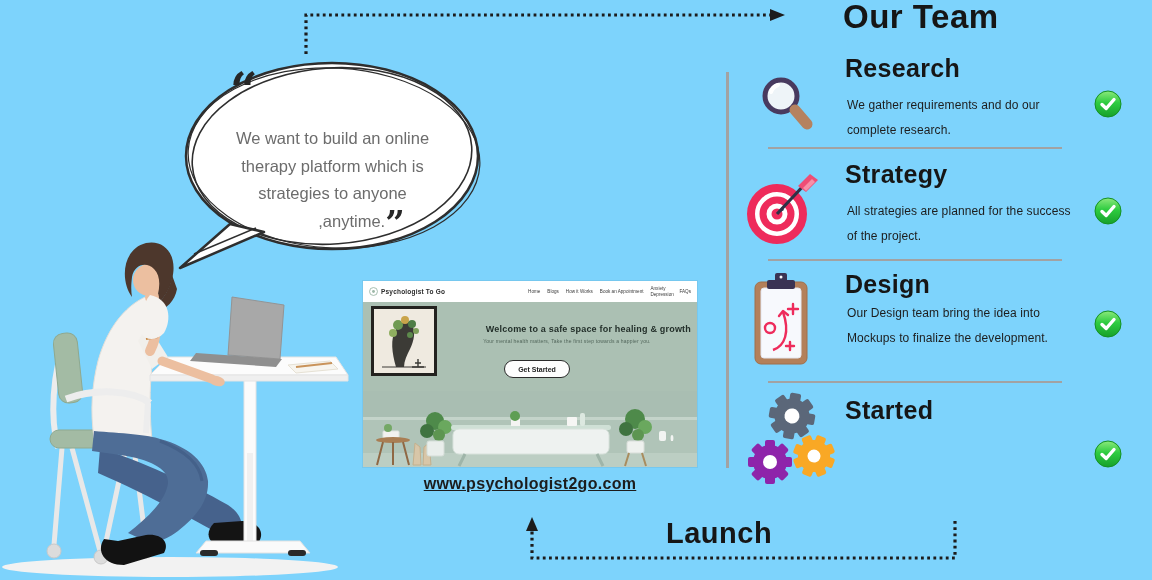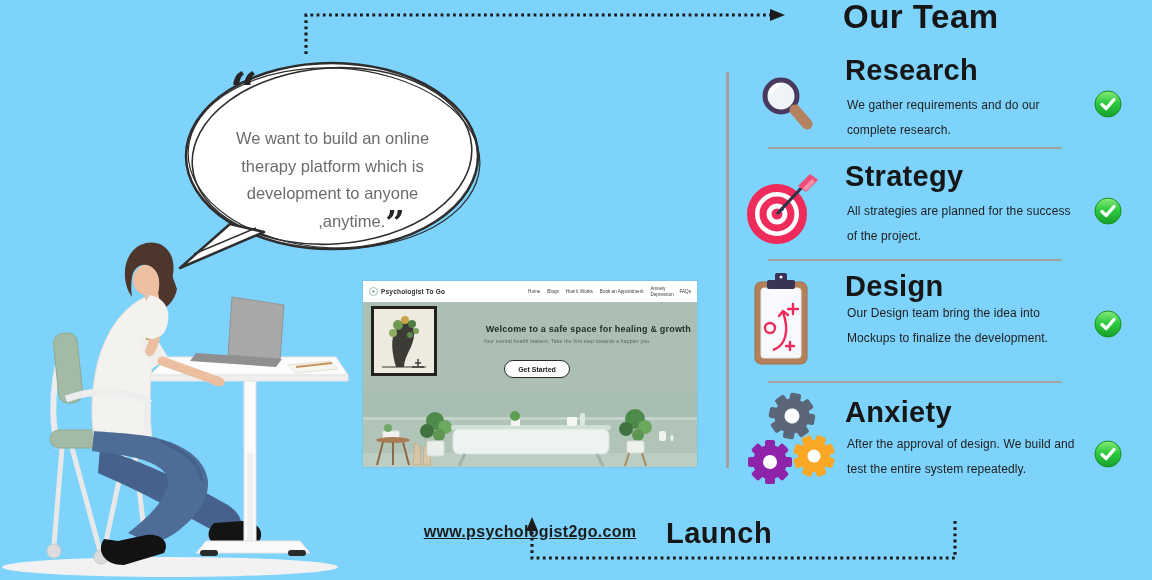--- a/index.html
+++ b/index.html
@@ -8,21 +8,21 @@
   .abs{position:absolute;}
 
   
   .big-title{font-size:33px;font-weight:700;letter-spacing:.5px;color:var(--ink,#161616);}
   #our-team{left:843px;top:-2px;}
   #launch{left:666px;top:517px;font-size:29px;}
 
   
   .v-divider{left:726px;top:72px;width:3px;height:396px;background:var(--divider-gray,#a0a0a0);}
   .sep{height:2px;background:var(--divider-gray,#a0a0a0);left:768px;width:294px;}
-  .step-title{left:845px;font-size:29px;font-weight:700;letter-spacing:.3px;color:var(--ink,#161616);}
+  .step-title{left:845px;font-size:25px;font-weight:700;letter-spacing:.3px;color:var(--ink,#161616);}
   .step-desc{left:847px;width:232px;font-size:12px;line-height:25px;letter-spacing:.1px;color:#1d1d1d;}
   .check{width:28px;height:28px;left:1094px;}
 
   
   .quote-text{left:205px;top:125px;width:255px;text-align:center;font-size:16.5px;
               line-height:27.5px;color:var(--quote-gray,#6c6c6c);}
   .quote-text .shift{margin-left:58px;}
   .q-open{left:230px;top:66px;font-family:"DejaVu Serif",serif;font-weight:700;
           font-size:48px;color:#272727;line-height:1;}
   .q-close{font-family:"DejaVu Serif",serif;font-weight:700;font-size:34px;color:#272727;
@@ -42,21 +42,21 @@
   .hero-title{position:absolute;left:80px;top:22px;width:248px;text-align:right;
               font-size:9px;font-weight:700;color:#232f2a;letter-spacing:.2px;}
   .hero-sub{position:absolute;left:80px;top:36px;width:248px;text-align:center;
             font-size:5px;color:#52665b;letter-spacing:.2px;}
   .cta{position:absolute;left:141px;top:58px;width:64px;height:16px;background:#fdfdfd;
        border:1.2px solid #2b2b2b;border-radius:9px;display:flex;align-items:center;
        justify-content:center;font-size:7px;font-weight:700;color:#222;}
   .site-scene{position:absolute;left:0;top:110px;right:0;height:76px;background:#b0c4b8;}
 
   .url{left:363px;top:475px;width:334px;text-align:center;font-size:16px;font-weight:700;
-       letter-spacing:.3px;color:#1c1c1c;text-decoration:underline;margin-top:48px;}
+       letter-spacing:.3px;color:#1c1c1c;text-decoration:underline;}
 
   svg{display:block;}
 </style>
 </head>
 <body>
 
 <div class="canvas">
 
   <svg width="0" height="0" class="abs" aria-hidden="true">
     <defs>
@@ -79,21 +79,21 @@
     <ellipse cx="172" cy="100" rx="146" ry="93" fill="#fff" stroke="#2e2e2e" stroke-width="2.5"></ellipse>
     <ellipse cx="172" cy="100" rx="140" ry="88" fill="none" stroke="#2e2e2e" stroke-width="1.6" transform="rotate(-4 172 100)"></ellipse>
     <ellipse cx="174" cy="102" rx="146" ry="90" fill="none" stroke="#2e2e2e" stroke-width="1.2" transform="rotate(3 174 102)"></ellipse>
     <polygon points="70,168 20,212 104,176" fill="#fff" stroke="#2e2e2e" stroke-width="2.5" stroke-linejoin="round"></polygon>
     <path d="M34,198 L96,172" fill="none" stroke="#2e2e2e" stroke-width="1.5"></path>
   </svg>
   <div class="abs q-open">“</div>
   <div class="abs quote-text">
     <div>We want to build an online</div>
     <div>therapy platform which is</div>
-    <div>development to anyone</div>
+    <div>strategies to anyone</div>
     <div class="shift"><span>,anytime.</span><span class="q-close">”</span></div>
   </div>
 
   <svg class="abs" style="left:0;top:233px" width="360" height="347" viewBox="0 0 360 347">
     <ellipse cx="170" cy="334" rx="168" ry="10" fill="#f2f2f2"></ellipse>
 
     <path d="M66,105 C52,140 50,185 58,215" fill="none" stroke="#ececec" stroke-width="6"></path>
     <rect x="56" y="100" width="24" height="70" rx="10" fill="#a3bba4" stroke="#8fa98f" transform="rotate(-6 68 135)"></rect>
     <path d="M62,215 L54,312 M134,215 L146,312 M72,215 L100,318 M126,215 L104,318" stroke="#e8e8e8" stroke-width="5" fill="none"></path>
     <circle cx="54" cy="318" r="7" fill="#dcdcdc" stroke="#c9c9c9"></circle>
@@ -321,20 +321,19 @@
           <rect x="-5.5" y="-23" width="11" height="11" rx="2" transform="rotate(135)"></rect>
           <rect x="-5.5" y="-23" width="11" height="11" rx="2" transform="rotate(180)"></rect>
           <rect x="-5.5" y="-23" width="11" height="11" rx="2" transform="rotate(225)"></rect>
           <rect x="-5.5" y="-23" width="11" height="11" rx="2" transform="rotate(270)"></rect>
           <rect x="-5.5" y="-23" width="11" height="11" rx="2" transform="rotate(315)"></rect>
         </g>
       <circle r="17.5"></circle>
         <circle r="7.5" fill="#fff"></circle>
     </g>
   </svg>
-  <div class="abs step-title" style="top:396px">Anxiety</div>
-  <div class="abs step-desc" style="top:432px">After the approval of design. We build and test the entire system repeatedly.</div>
+  <div class="abs step-title" style="top:396px">Started</div>
   <svg class="abs check" style="top:440px" viewBox="0 0 28 28">
     <circle cx="14" cy="14" r="13" fill="url(#gchk)" stroke="#149122"></circle>
     <path d="M8 14.5 L12.2 18.5 L20 9.5" fill="none" stroke="#fff" stroke-width="3.4" stroke-linecap="round" stroke-linejoin="round"></path>
   </svg>
 
 </div>
 
 </body></html>

